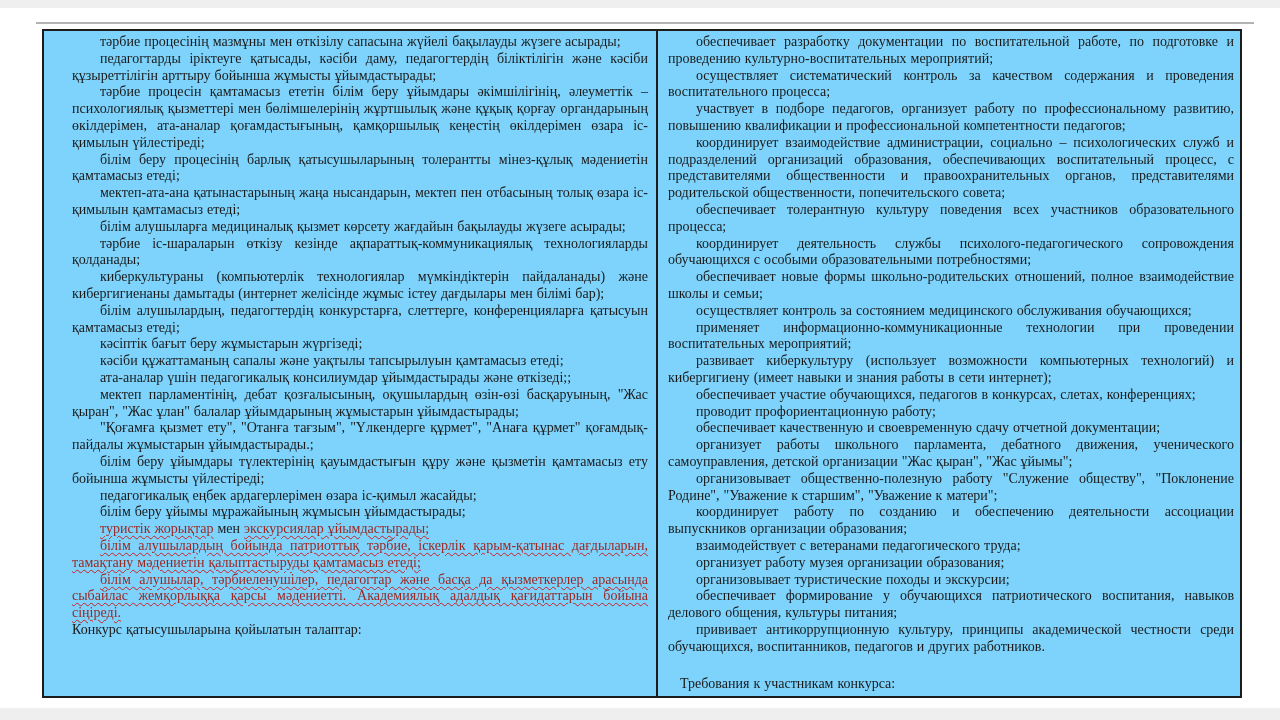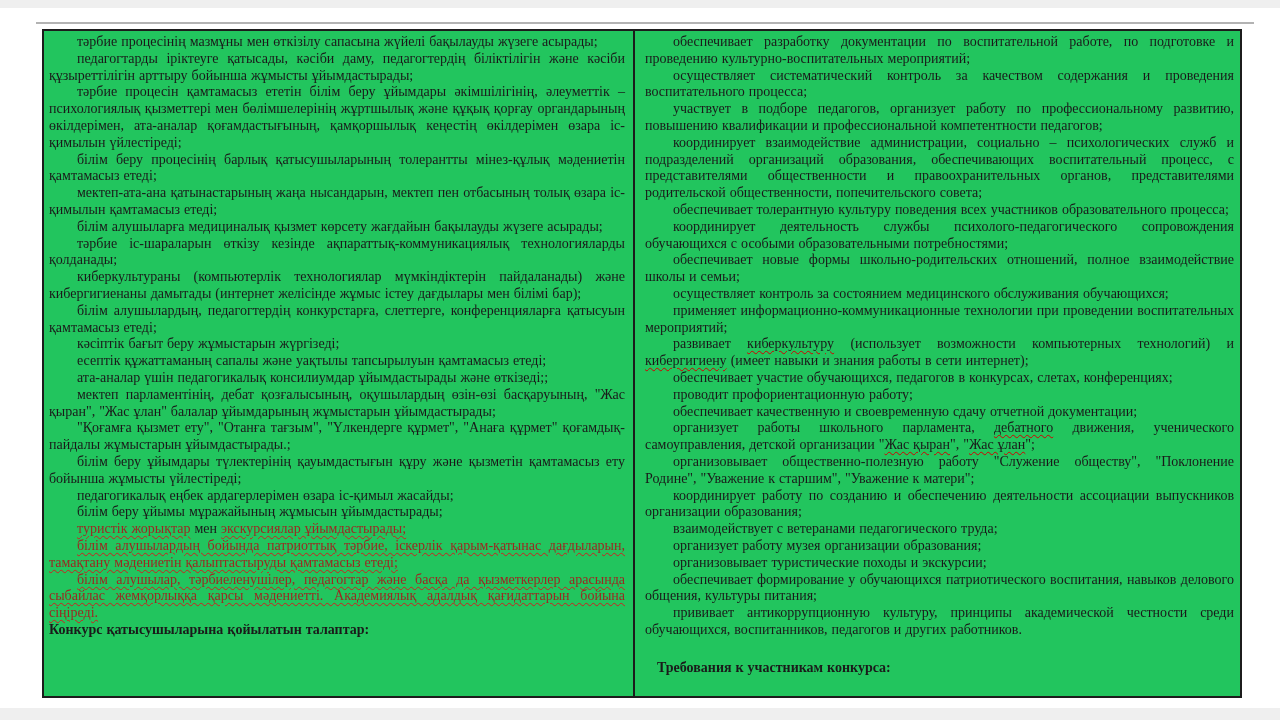--- a/index.html
+++ b/index.html
@@ -8,36 +8,35 @@
     background:#ffffff;
     font-family:"Liberation Serif","DejaVu Serif",serif;
   }
   .edge-band{position:absolute;left:0;width:1280px;background:#efefef;}
   #band-top{top:0;height:8px;}
   #band-bottom{top:708px;height:12px;}
   #page-rule{position:absolute;left:36px;top:22px;width:1218px;height:2px;background:#b3b3b3;}
   #doc-table{
     position:absolute;left:42px;top:29px;width:1200px;height:669px;
     border:2px solid #1c1c1c;box-sizing:border-box;
-    display:flex;flex-direction:row;background:#22c55e;
+    display:flex;flex-direction:row;background:#7dd3fc;padding-left:23px;
   }
   .cell{
     box-sizing:border-box;overflow:hidden;height:100%;
     font-size:14px;line-height:16.8px;color:#1a1a1a;
   }
   #cell-kk{width:591px;border-right:2px solid #1c1c1c;padding:3px 8px 0 5px;}
   #cell-ru{flex:1;padding:3px 6px 0 10px;border-radius:16px;}
   .para{
     margin:0;text-align:justify;text-indent:28px;
     word-spacing:0.5px;
   }
-  .heading{font-weight:bold;text-indent:0;}
+  .heading{font-weight:normal;text-indent:0;}
   .gap{margin-top:21px;text-indent:12px;}
   .wavy{
-    text-decoration:underline;
     text-decoration-style:wavy;
     text-decoration-color:#d40000;
     text-decoration-thickness:1px;
     text-underline-offset:2px;
   }
   .rw{
     color:#9c2822;
     text-decoration:underline;
     text-decoration-style:wavy;
     text-decoration-color:#cf1f1f;
@@ -56,21 +55,21 @@
       <p class="para"><span>тәрбие процесінің мазмұны мен өткізілу сапасына жүйелі бақылауды жүзеге асырады;</span></p>
       <p class="para"><span>педагогтарды іріктеуге қатысады, кәсіби даму, педагогтердің біліктілігін және кәсіби құзыреттілігін арттыру бойынша жұмысты ұйымдастырады;</span></p>
       <p class="para"><span>тәрбие процесін қамтамасыз ететін білім беру ұйымдары әкімшілігінің, әлеуметтік – психологиялық қызметтері мен бөлімшелерінің жұртшылық және құқық қорғау органдарының өкілдерімен, ата-аналар қоғамдастығының, қамқоршылық кеңестің өкілдерімен өзара іс-қимылын үйлестіреді;</span></p>
       <p class="para"><span>білім беру процесінің барлық қатысушыларының толерантты мінез-құлық мәдениетін қамтамасыз етеді;</span></p>
       <p class="para"><span>мектеп-ата-ана қатынастарының жаңа нысандарын, мектеп пен отбасының толық өзара іс-қимылын қамтамасыз етеді;</span></p>
       <p class="para"><span>білім алушыларға медициналық қызмет көрсету жағдайын бақылауды жүзеге асырады;</span></p>
       <p class="para"><span>тәрбие іс-шараларын өткізу кезінде ақпараттық-коммуникациялық технологияларды қолданады;</span></p>
       <p class="para"><span>киберкультураны (компьютерлік технологиялар мүмкіндіктерін пайдаланады) және кибергигиенаны дамытады (интернет желісінде жұмыс істеу дағдылары мен білімі бар);</span></p>
       <p class="para"><span>білім алушылардың, педагогтердің конкурстарға, слеттерге, конференцияларға қатысуын қамтамасыз етеді;</span></p>
       <p class="para"><span>кәсіптік бағыт беру жұмыстарын жүргізеді;</span></p>
-      <p class="para"><span>есептік құжаттаманың сапалы және уақтылы тапсырылуын қамтамасыз етеді;</span></p>
+      <p class="para"><span>кәсіби құжаттаманың сапалы және уақтылы тапсырылуын қамтамасыз етеді;</span></p>
       <p class="para"><span>ата-аналар үшін педагогикалық консилиумдар ұйымдастырады және өткізеді;;</span></p>
       <p class="para"><span>мектеп парламентінің, дебат қозғалысының, оқушылардың өзін-өзі басқаруының, "Жас қыран", "Жас ұлан" балалар ұйымдарының жұмыстарын ұйымдастырады;</span></p>
       <p class="para"><span>"Қоғамға қызмет ету", "Отанға тағзым", "Үлкендерге құрмет", "Анаға құрмет" қоғамдық-пайдалы жұмыстарын ұйымдастырады.;</span></p>
       <p class="para"><span>білім беру ұйымдары түлектерінің қауымдастығын құру және қызметін қамтамасыз ету бойынша жұмысты үйлестіреді;</span></p>
       <p class="para"><span>педагогикалық еңбек ардагерлерімен өзара іс-қимыл жасайды;</span></p>
       <p class="para"><span>білім беру ұйымы мұражайының жұмысын ұйымдастырады;</span></p>
       <p class="para"><span class="rw">туристік жорықтар</span><span> мен </span><span class="rw">экскурсиялар ұйымдастырады;</span></p>
       <p class="para"><span class="rw">білім алушылардың бойында патриоттық тәрбие, іскерлік қарым-қатынас дағдыларын, тамақтану мәдениетін қалыптастыруды қамтамасыз етеді;</span></p>
       <p class="para"><span class="rw">білім алушылар, тәрбиеленушілер, педагогтар және басқа да қызметкерлер арасында сыбайлас жемқорлыққа қарсы мәдениетті. Академиялық адалдық қағидаттарын бойына сіңіреді.</span></p>
       <p class="para heading"><span>Конкурс қатысушыларына қойылатын талаптар:</span></p>
@@ -82,21 +81,21 @@
       <p class="para"><span>координирует взаимодействие администрации, социально – психологических служб и подразделений организаций образования, обеспечивающих воспитательный процесс, с представителями общественности и правоохранительных органов, представителями родительской общественности, попечительского совета;</span></p>
       <p class="para"><span>обеспечивает толерантную культуру поведения всех участников образовательного процесса;</span></p>
       <p class="para"><span>координирует деятельность службы психолого-педагогического сопровождения обучающихся с особыми образовательными потребностями;</span></p>
       <p class="para"><span>обеспечивает новые формы школьно-родительских отношений, полное взаимодействие школы и семьи;</span></p>
       <p class="para"><span>осуществляет контроль за состоянием медицинского обслуживания обучающихся;</span></p>
       <p class="para"><span>применяет информационно-коммуникационные технологии при проведении воспитательных мероприятий;</span></p>
       <p class="para"><span>развивает </span><span class="wavy">киберкультуру</span><span> (использует возможности компьютерных технологий) и </span><span class="wavy">кибергигиену</span><span> (имеет навыки и знания работы в сети интернет);</span></p>
       <p class="para"><span>обеспечивает участие обучающихся, педагогов в конкурсах, слетах, конференциях;</span></p>
       <p class="para"><span>проводит профориентационную работу;</span></p>
       <p class="para"><span>обеспечивает качественную и своевременную сдачу отчетной документации;</span></p>
-      <p class="para"><span>организует работы школьного парламента, </span><span class="wavy">дебатного</span><span> движения, ученического самоуправления, детской организации "</span><span class="wavy">Жас қыран</span><span>", "</span><span class="wavy">Жас ұлан</span><span>";</span></p>
+      <p class="para"><span>организует работы школьного парламента, </span><span class="wavy">дебатного</span><span> движения, ученического самоуправления, детской организации "</span><span class="wavy">Жас қыран</span><span>", "</span><span class="wavy">Жас ұйымы</span><span>";</span></p>
       <p class="para"><span>организовывает общественно-полезную работу "Служение обществу", "Поклонение Родине", "Уважение к старшим", "Уважение к матери";</span></p>
       <p class="para"><span>координирует работу по созданию и обеспечению деятельности ассоциации выпускников организации образования;</span></p>
       <p class="para"><span>взаимодействует с ветеранами педагогического труда;</span></p>
       <p class="para"><span>организует работу музея организации образования;</span></p>
       <p class="para"><span>организовывает туристические походы и экскурсии;</span></p>
       <p class="para"><span>обеспечивает формирование у обучающихся патриотического воспитания, навыков делового общения, культуры питания;</span></p>
       <p class="para"><span>прививает антикоррупционную культуру, принципы академической честности среди обучающихся, воспитанников, педагогов и других работников.</span></p>
       <p class="para heading gap"><span>Требования к участникам конкурса:</span></p>
     </div>
 </div>

